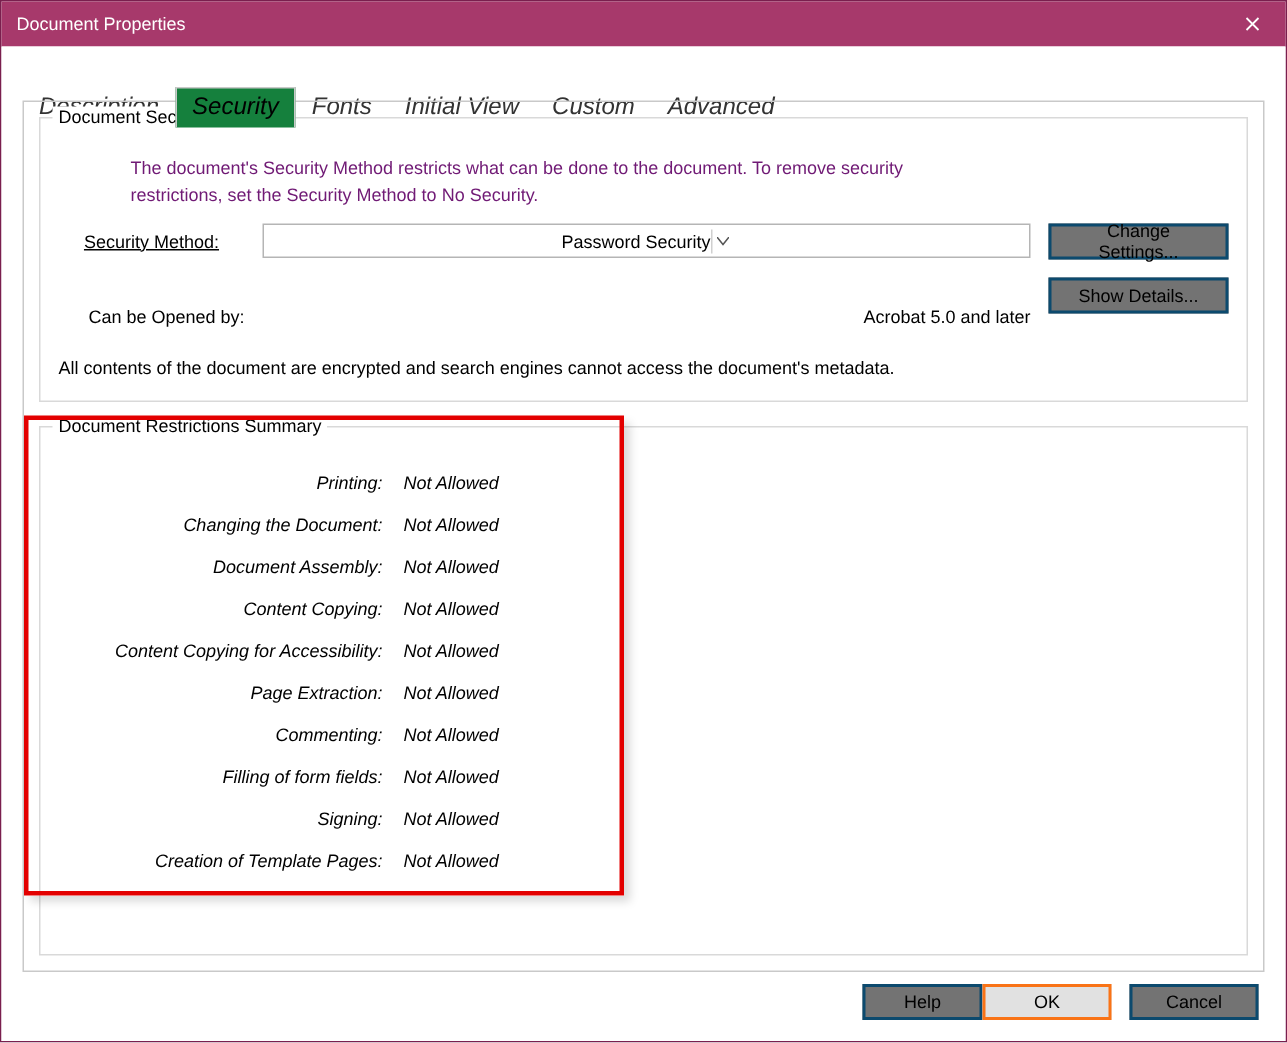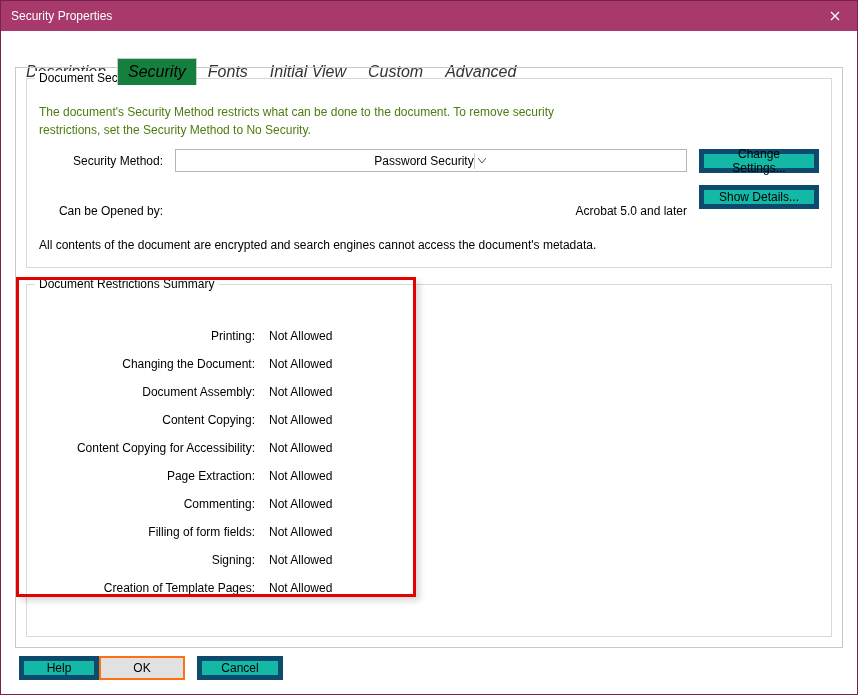--- a/index.html
+++ b/index.html
@@ -85,52 +85,53 @@
   }
   .groupbox > .legend {
     position: absolute;
     top: -8px;
     left: 8px;
     background: #fff;
     padding: 0 4px;
     font-size: 12px;
     color: #000;
   }
-  .desc { color: #4d7c0f; line-height: 1.5; max-width: 520px; }
+  .desc { color: #701a75; line-height: 1.5; max-width: 520px; margin-left: 48px; }
   .row {
     display: flex;
     align-items: center;
     gap: 8px;
     margin-top: 10px;
   }
   .row .label-col {
     width: 128px;
-    text-align: right;
+    text-align: center;
     padding-right: 4px;
+    text-decoration: underline;
   }
   .select {
     width: 512px;
     height: 23px;
     border: 1px solid #b5b5b5;
     background: #fff;
     display: flex;
     align-items: center;
     justify-content: center;
     padding: 0 4px 0 6px;
   }
   .select .chev {
     width: 16px; height: 16px;
     display: flex; align-items: center; justify-content: center;
     border-left: 1px solid #d0d0d0;
   }
   .btn {
     min-width: 112px;
     height: 24px;
-    border: 5px solid #0c4a6e;
-    background: #14b8a6;
+    border: 2px solid #0c4a6e;
+    background: #737373;
     padding: 0 14px;
     display: inline-flex;
     align-items: center;
     justify-content: center;
     font-size: 12px;
     font-family: inherit;
     color: #000;
     cursor: default;
   }
   .btn.default {
@@ -148,55 +149,56 @@
   }
   .highlight-box {
     position: absolute;
     border: 3px solid #e30000;
     pointer-events: none;
     box-shadow: 4px 4px 6px rgba(0,0,0,0.15);
   }
   .kv-list { margin-top: 6px; }
   .kv {
     display: flex;
-    align-items: flex-end;
+    align-items: flex-start;
     height: 28px;
+    font-style: italic;
   }
   .kv .k {
     width: 222px;
     text-align: right;
     padding-right: 6px;
   }
   .kv .v {
     padding-left: 8px;
   }
 
   
   .bottom-bar {
     display: flex;
-    justify-content: flex-start;
+    justify-content: flex-end;
     padding: 8px 4px 2px 4px;
   }
   .bottom-right {
     display: flex;
     gap: 12px;
   }
   .top-sec-row {
     display: flex;
     align-items: flex-start;
     gap: 12px;
   }
   .top-sec-left { flex: 1; }
 </style>
 </head>
 <body>
 
 <div class="window">
   <div class="titlebar">
-    <span class="title">Security Properties</span>
+    <span class="title">Document Properties</span>
     <div class="close">
       <svg width="10" height="10" viewBox="0 0 10 10">
           <path d="M1 1 L9 9 M9 1 L1 9" stroke="#fff" stroke-width="1.2"></path>
         </svg>
     </div>
   </div>
 
   <div class="client">
 
     <div class="tabs-row">

